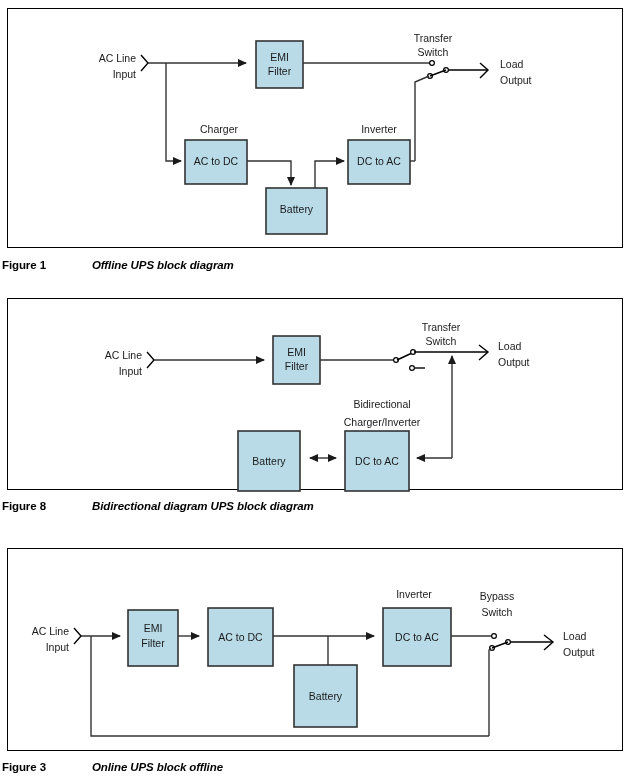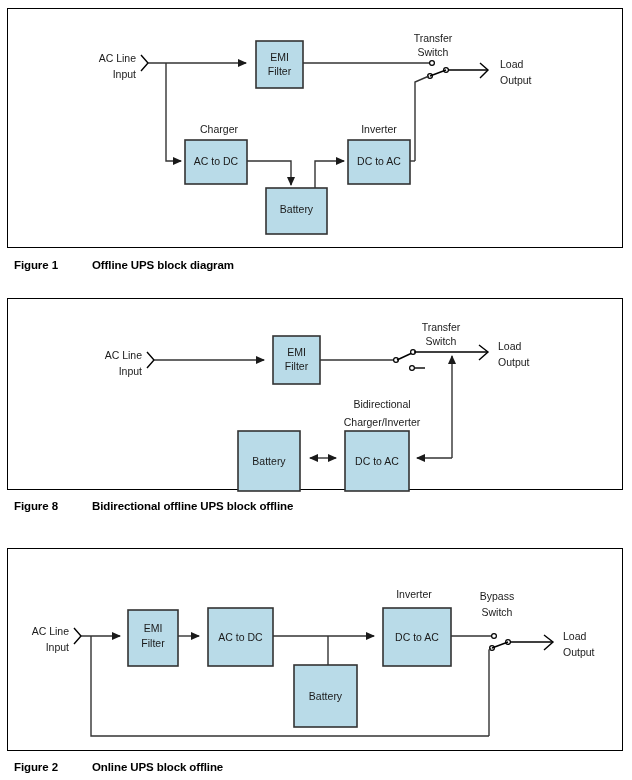--- a/index.html
+++ b/index.html
@@ -17,22 +17,22 @@
     background:#ffffff;
     box-sizing:border-box;
   }
   .caption{
     position:absolute;
     font-size:11.5px;
     font-weight:bold;
     letter-spacing:-0.1px;
     white-space:nowrap;
   }
-  .caption .cap-num{position:absolute;left:14px;top:0;}
-  .caption .cap-txt{position:absolute;left:92px;top:0;}
+  .caption .cap-num{position:absolute;left:2px;top:0;}
+  .caption .cap-txt{position:absolute;left:92px;top:0;font-style:italic;}
   svg{position:absolute;left:0;top:0;overflow:visible;}
   .blk{fill:#b9dbe8;stroke:#333333;stroke-width:1.6;}
   .ln{stroke:#333333;stroke-width:1.4;fill:none;}
   .lnk{stroke:#000000;stroke-width:1.4;fill:none;}
   .nodec{fill:#ffffff;stroke:#000000;stroke-width:1.2;}
   text{font-family:"Liberation Sans", sans-serif;fill:#1a1a1a;}
   .blabel{font-size:10.5px;text-anchor:middle;}
   .olabel{font-size:10.5px;text-anchor:middle;}
   .ilabel{font-size:10.5px;text-anchor:end;}
   .rlabel{font-size:10.5px;text-anchor:start;}
@@ -162,21 +162,21 @@
       <text class="blabel" x="377" y="175">DC to AC</text>
 
       <path class="ln" d="M310,168 L336,168" marker-end="url(#ah2)" marker-start="url(#ah2s)"></path>
 
       <path class="ln" d="M452,168 L417,168" marker-end="url(#ah2)"></path>
       <path class="ln" d="M452,168 L452,166"></path>
     </svg>
 
     <div class="caption" style="left:0;top:210px;">
       <span class="cap-num">Figure 8</span>
-      <span class="cap-txt">Bidirectional offline UPS block offline</span>
+      <span class="cap-txt">Bidirectional diagram UPS block diagram</span>
     </div>
   </div>
 
   <div class="figure-block" style="top:540px;height:240px;">
     <div class="frame" style="left:7px;top:8px;width:616px;height:203px;"></div>
 
     <svg width="632" height="215">
       <defs>
         <marker id="ah3" markerWidth="9" markerHeight="8" refX="8" refY="4" orient="auto" markerUnits="userSpaceOnUse">
           <path d="M0,0 L9,4 L0,8 z" fill="#1a1a1a"></path>
@@ -223,18 +223,18 @@
       <text class="olabel" x="497" y="76">Switch</text>
 
       <text class="ilabel" x="69" y="95">AC Line</text>
       <text class="ilabel" x="69" y="111">Input</text>
 
       <text class="rlabel" x="563" y="100">Load</text>
       <text class="rlabel" x="563" y="116">Output</text>
     </svg>
 
     <div class="caption" style="left:0;top:221px;">
-      <span class="cap-num">Figure 2</span>
+      <span class="cap-num">Figure 3</span>
       <span class="cap-txt">Online UPS block offline</span>
     </div>
   </div>
 
 </div>
 
 </body></html>

